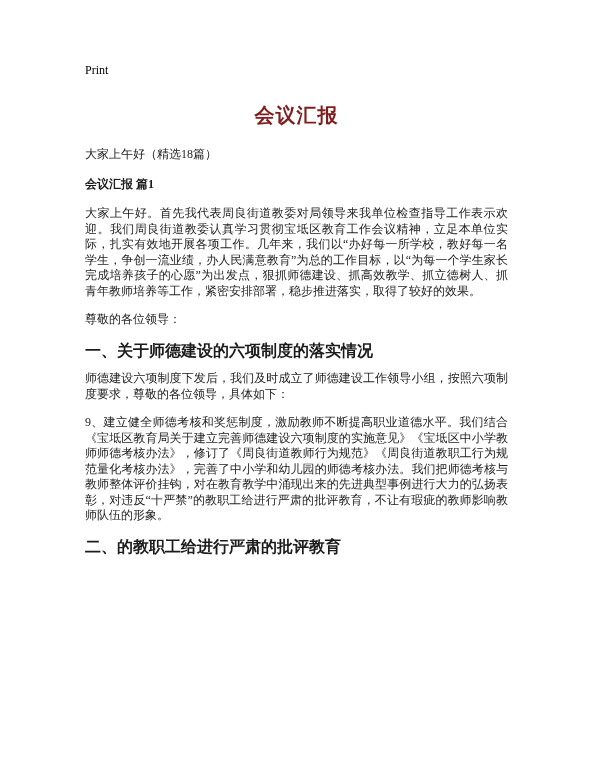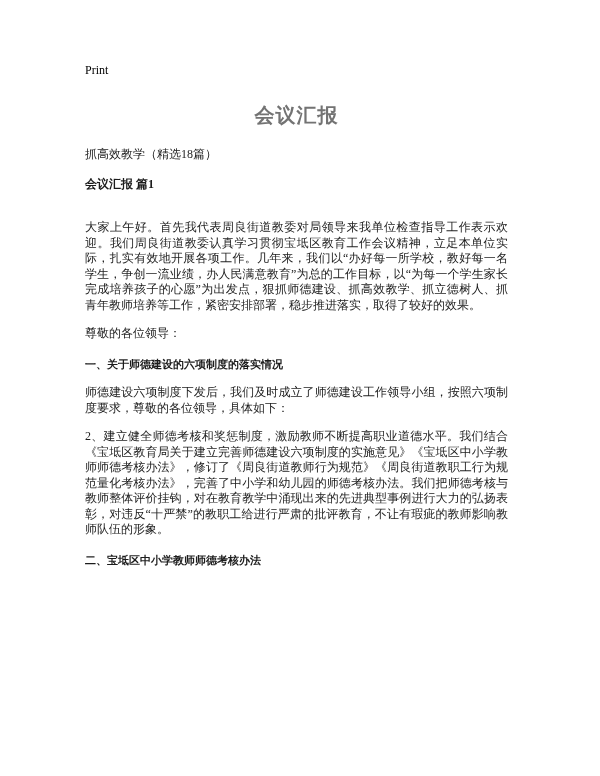--- a/index.html
+++ b/index.html
@@ -19,59 +19,59 @@
     font-size: 12px;
     color: #000000;
     margin-bottom: 20px;
     cursor: pointer;
     display: inline-block;
   }
   .doc-title {
     text-align: center;
     font-size: 20px;
     font-weight: bold;
-    color: #737373;
+    color: #7f1d1d;
     margin: 4px 0 18px 0;
     letter-spacing: 1px;
   }
   .block {
     font-size: 12px;
     line-height: 15.5px;
     margin-bottom: 13px;
     text-align: justify;
     word-break: break-all;
   }
   .block.heading {
     font-weight: bold;
-    font-size: 11px;
+    font-size: 16px;
     margin-top: 15px;
   }
   .block.subtitle { margin-bottom: 14px; }
-  .block.section-label { font-weight: bold; margin-bottom: 28px; }
+  .block.section-label { font-weight: bold; margin-bottom: 14px; }
 </style>
 </head>
 <body>
 
 <div class="page">
 
   <div class="print-label">Print</div>
 
   <h1 class="doc-title">会议汇报</h1>
 
-  <p class="block subtitle">抓高效教学（精选18篇）</p>
+  <p class="block subtitle">大家上午好（精选18篇）</p>
 
   <p class="block section-label">会议汇报 篇1</p>
 
   <p class="block">大家上午好。首先我代表周良街道教委对局领导来我单位检查指导工作表示欢迎。我们周良街道教委认真学习贯彻宝坻区教育工作会议精神，立足本单位实际，扎实有效地开展各项工作。几年来，我们以“办好每一所学校，教好每一名学生，争创一流业绩，办人民满意教育”为总的工作目标，以“为每一个学生家长完成培养孩子的心愿”为出发点，狠抓师德建设、抓高效教学、抓立德树人、抓青年教师培养等工作，紧密安排部署，稳步推进落实，取得了较好的效果。</p>
 
   <p class="block">尊敬的各位领导：</p>
 
   <p class="block heading">一、关于师德建设的六项制度的落实情况</p>
 
   <p class="block">师德建设六项制度下发后，我们及时成立了师德建设工作领导小组，按照六项制度要求，尊敬的各位领导，具体如下：</p>
 
 
-  <p class="block">2、建立健全师德考核和奖惩制度，激励教师不断提高职业道德水平。我们结合《宝坻区教育局关于建立完善师德建设六项制度的实施意见》《宝坻区中小学教师师德考核办法》，修订了《周良街道教师行为规范》《周良街道教职工行为规范量化考核办法》，完善了中小学和幼儿园的师德考核办法。我们把师德考核与教师整体评价挂钩，对在教育教学中涌现出来的先进典型事例进行大力的弘扬表彰，对违反“十严禁”的教职工给进行严肃的批评教育，不让有瑕疵的教师影响教师队伍的形象。</p>
+  <p class="block">9、建立健全师德考核和奖惩制度，激励教师不断提高职业道德水平。我们结合《宝坻区教育局关于建立完善师德建设六项制度的实施意见》《宝坻区中小学教师师德考核办法》，修订了《周良街道教师行为规范》《周良街道教职工行为规范量化考核办法》，完善了中小学和幼儿园的师德考核办法。我们把师德考核与教师整体评价挂钩，对在教育教学中涌现出来的先进典型事例进行大力的弘扬表彰，对违反“十严禁”的教职工给进行严肃的批评教育，不让有瑕疵的教师影响教师队伍的形象。</p>
 
 
-  <p class="block heading">二、宝坻区中小学教师师德考核办法</p>
+  <p class="block heading">二、的教职工给进行严肃的批评教育</p>
 
 </div>
 
 </body></html>

